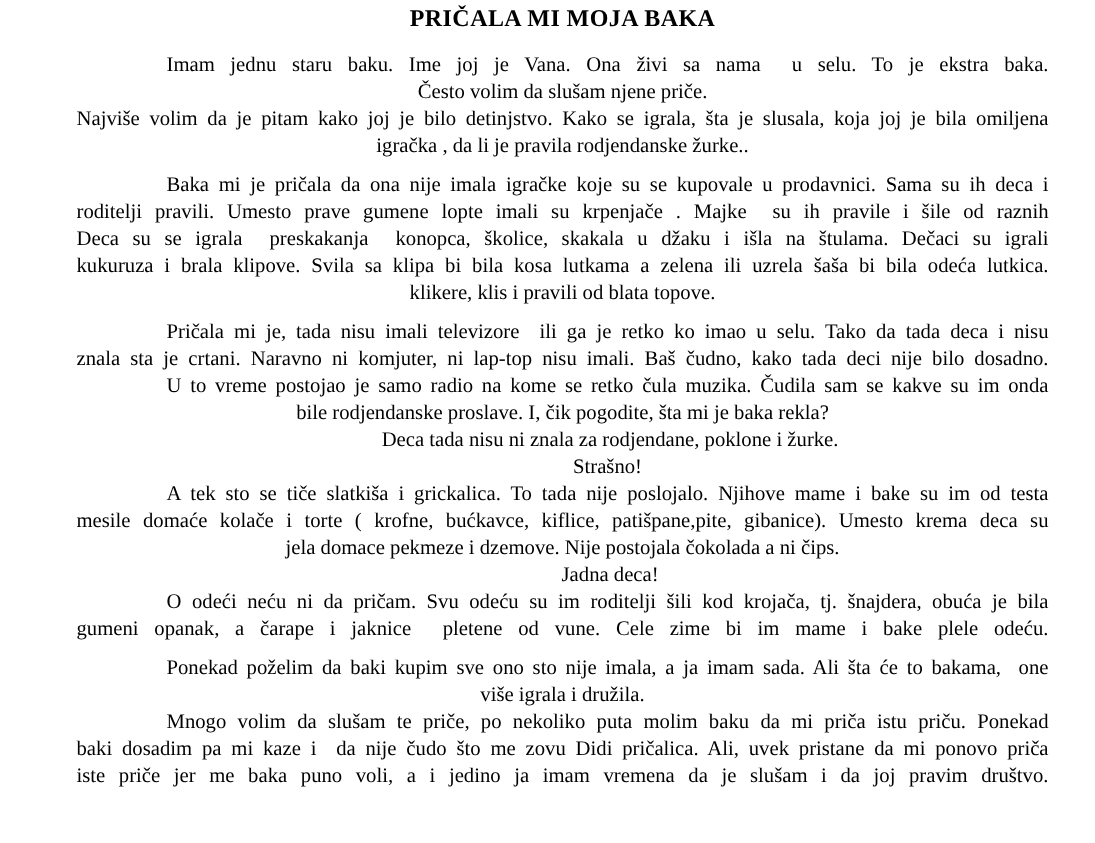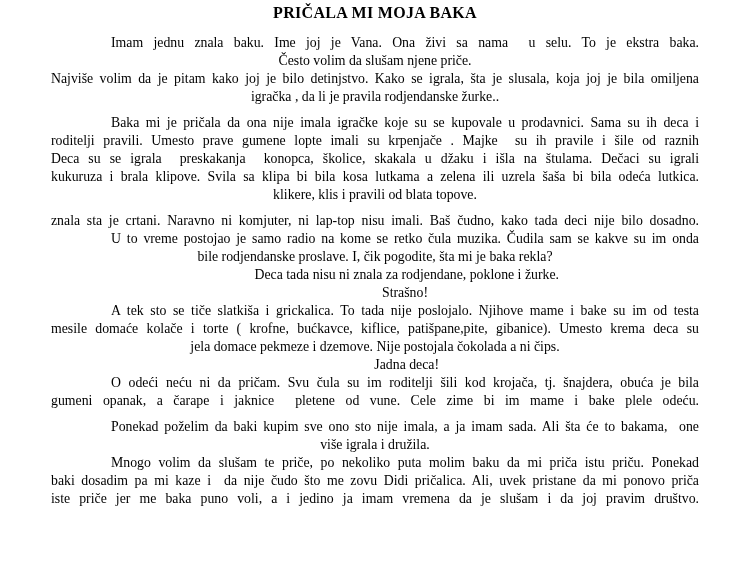--- a/index.html
+++ b/index.html
@@ -51,43 +51,44 @@
     text-justify: inter-word;
   }
 </style>
 </head>
 <body>
 
 <div class="page">
   <div class="doc-title">PRIČALA MI MOJA BAKA</div>
   <div class="doc-body">
       <div class="para">
-        <div class="line ind j">Imam jednu znala baku. Ime joj je Vana. Ona živi sa nama  u selu. To je ekstra baka.</div>
+        <div class="line ind j">Imam jednu staru baku. Ime joj je Vana. Ona živi sa nama  u selu. To je ekstra baka.</div>
         <div class="line">Često volim da slušam njene priče.</div>
         <div class="line j">Najviše volim da je pitam kako joj je bilo detinjstvo. Kako se igrala, šta je slusala, koja joj je bila omiljena</div>
         <div class="line">igračka , da li je pravila rodjendanske žurke..</div>
       </div>
       <div class="para">
         <div class="line ind j">Baka mi je pričala da ona nije imala igračke koje su se kupovale u prodavnici. Sama su ih deca i</div>
         <div class="line j">roditelji pravili. Umesto prave gumene lopte imali su krpenjače . Majke  su ih pravile i šile od raznih</div>
         <div class="line j">Deca su se igrala  preskakanja  konopca, školice, skakala u džaku i išla na štulama. Dečaci su igrali</div>
         <div class="line j">kukuruza i brala klipove. Svila sa klipa bi bila kosa lutkama a zelena ili uzrela šaša bi bila odeća lutkica.</div>
         <div class="line">klikere, klis i pravili od blata topove.</div>
       </div>
       <div class="para">
+        <div class="line ind j">Pričala mi je, tada nisu imali televizore  ili ga je retko ko imao u selu. Tako da tada deca i nisu</div>
         <div class="line j">znala sta je crtani. Naravno ni komjuter, ni lap-top nisu imali. Baš čudno, kako tada deci nije bilo dosadno.</div>
         <div class="line ind j">U to vreme postojao je samo radio na kome se retko čula muzika. Čudila sam se kakve su im onda</div>
         <div class="line">bile rodjendanske proslave. I, čik pogodite, šta mi je baka rekla?</div>
         <div class="line ind"> Deca tada nisu ni znala za rodjendane, poklone i žurke.</div>
         <div class="line ind">Strašno!</div>
         <div class="line ind j">A tek sto se tiče slatkiša i grickalica. To tada nije poslojalo. Njihove mame i bake su im od testa</div>
         <div class="line j">mesile domaće kolače i torte ( krofne, bućkavce, kiflice, patišpane,pite, gibanice). Umesto krema deca su</div>
         <div class="line">jela domace pekmeze i dzemove. Nije postojala čokolada a ni čips.</div>
         <div class="line ind"> Jadna deca!</div>
-        <div class="line ind j">O odeći neću ni da pričam. Svu čula su im roditelji šili kod krojača, tj. šnajdera, obuća je bila</div>
+        <div class="line ind j">O odeći neću ni da pričam. Svu odeću su im roditelji šili kod krojača, tj. šnajdera, obuća je bila</div>
         <div class="line j">gumeni opanak, a čarape i jaknice  pletene od vune. Cele zime bi im mame i bake plele odeću.</div>
       </div>
       <div class="para">
         <div class="line ind j">Ponekad poželim da baki kupim sve ono sto nije imala, a ja imam sada. Ali šta će to bakama,  one</div>
         <div class="line">više igrala i družila.</div>
         <div class="line ind j">Mnogo volim da slušam te priče, po nekoliko puta molim baku da mi priča istu priču. Ponekad</div>
         <div class="line j">baki dosadim pa mi kaze i  da nije čudo što me zovu Didi pričalica. Ali, uvek pristane da mi ponovo priča</div>
         <div class="line j">iste priče jer me baka puno voli, a i jedino ja imam vremena da je slušam i da joj pravim društvo.</div>
       </div>
     </div>

